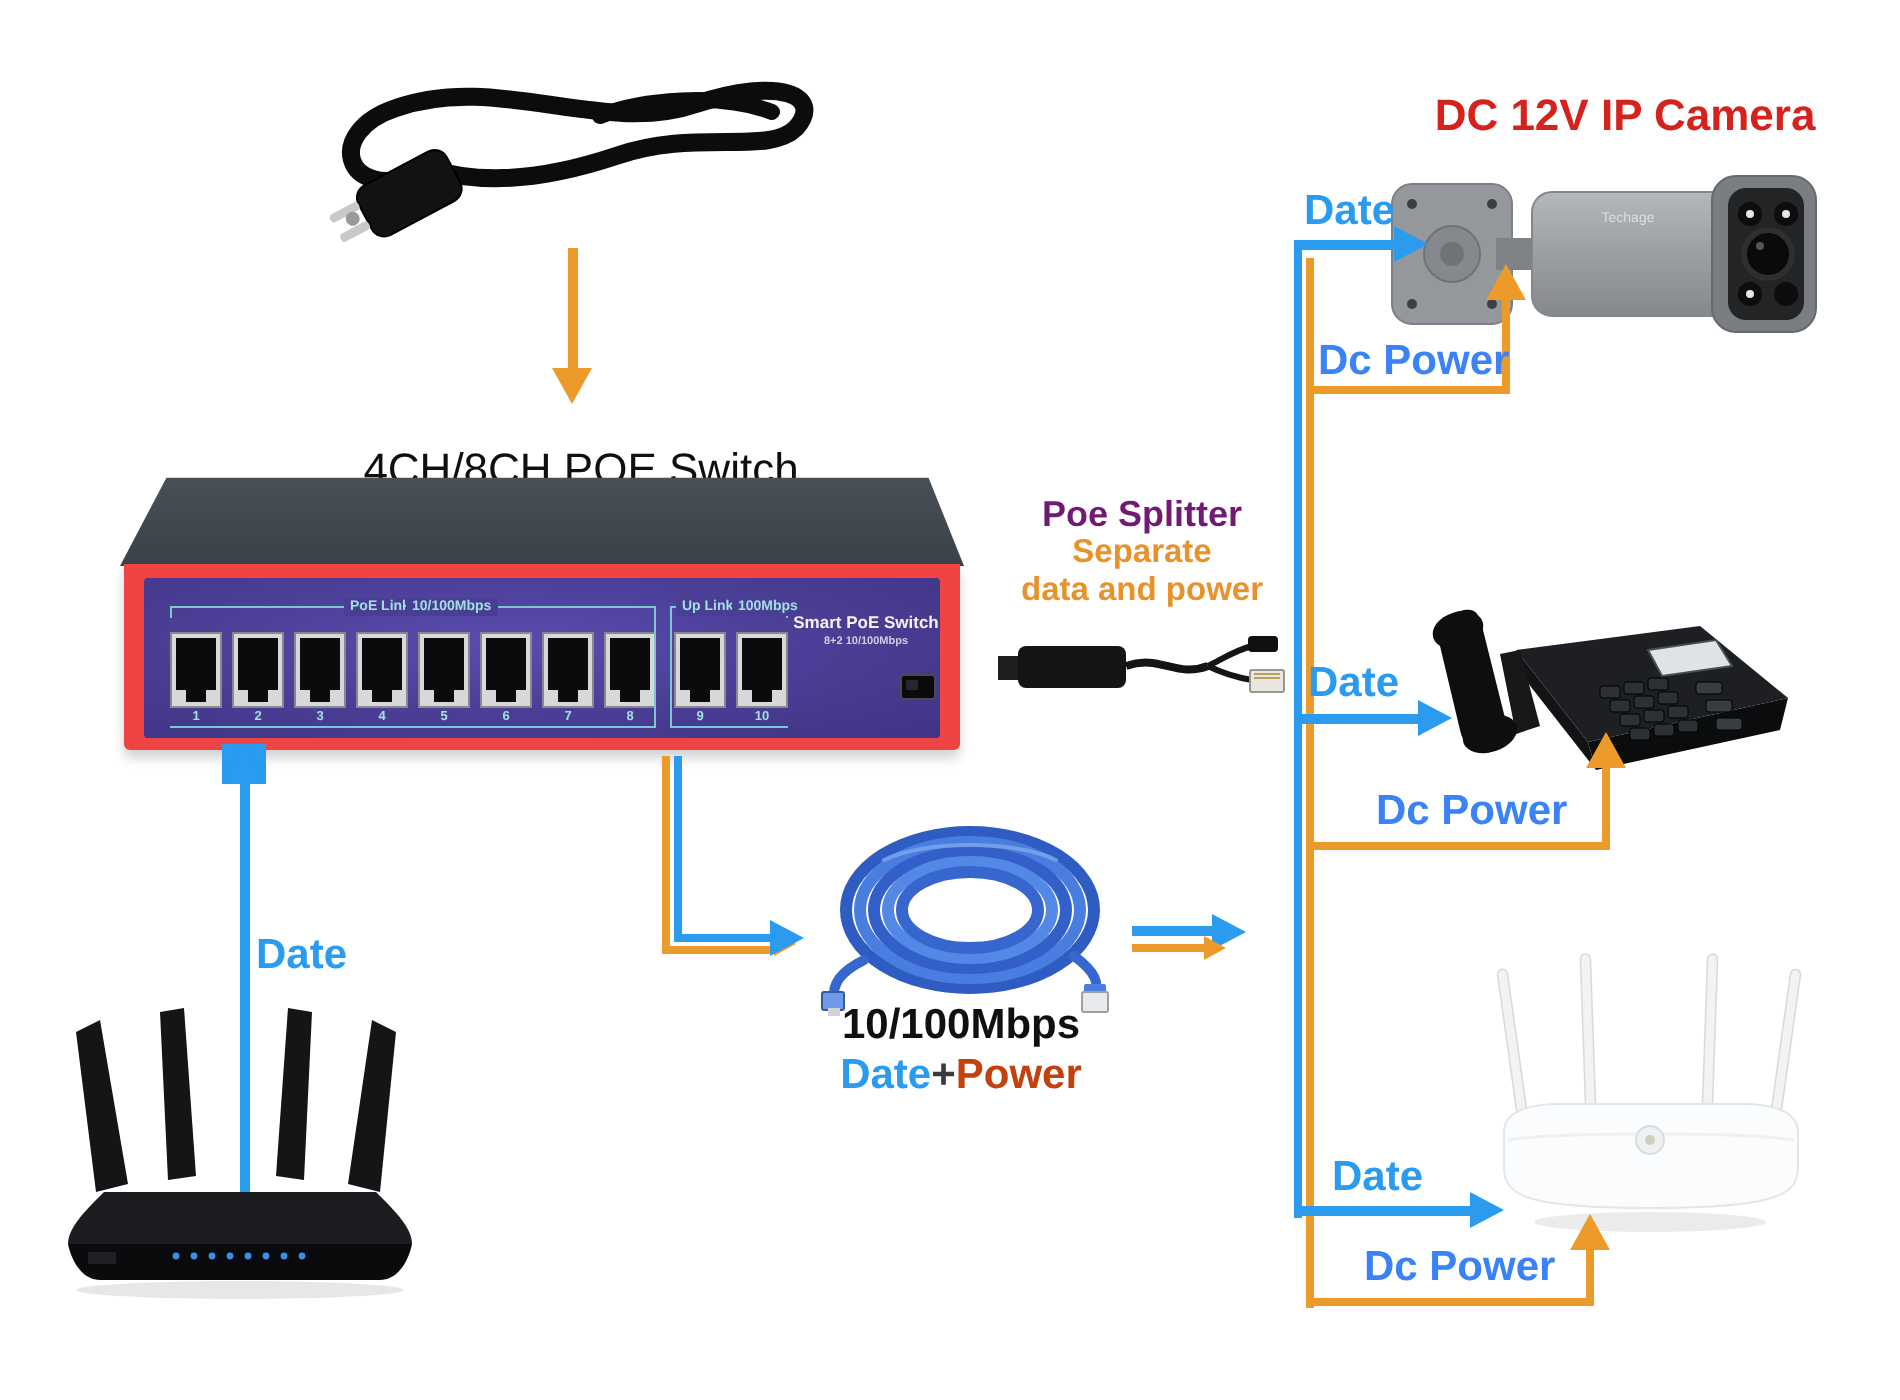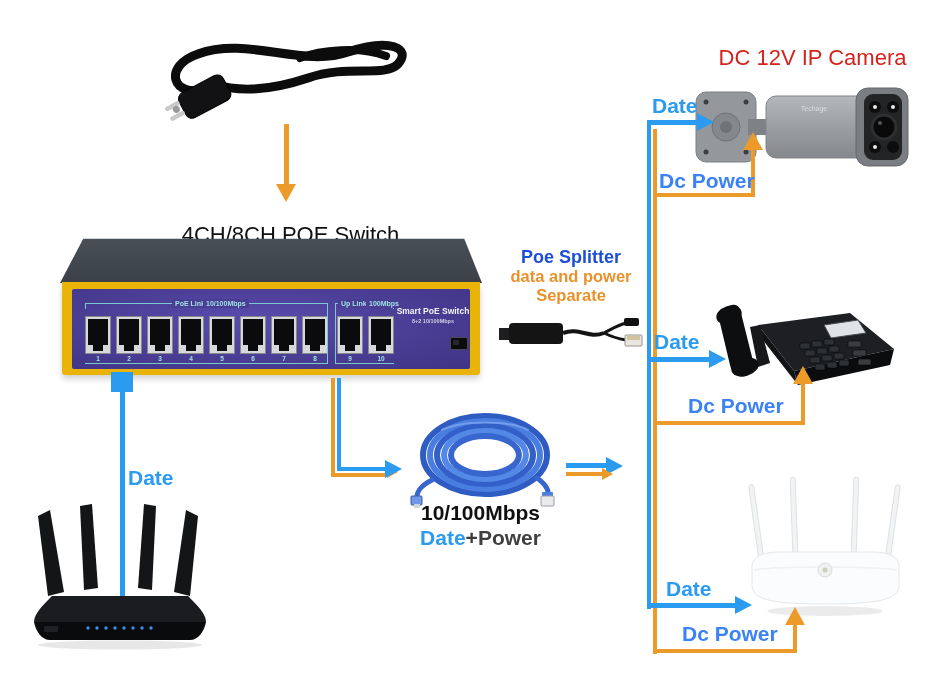--- a/index.html
+++ b/index.html
@@ -19,37 +19,37 @@
   .lbl{position:absolute;font-weight:bold;font-size:21px;white-space:nowrap;}
   .lbl-blue{color:#2b9bf0;}
   .lbl-orange{color:#3b82f6;}
   .blue{background:#2b9bf0;}
   .orange{background:#ec9b2b;}
 
   
   .switch-title{position:absolute;left:158px;top:203px;width:265px;text-align:center;
     font-size:22px;color:#0f0f0f;margin-top:19px;}
   .camera-title{position:absolute;left:695px;top:45px;width:235px;text-align:center;
-    font-size:22px;font-weight:normal;color:#d6221c;}
+    font-size:22px;font-weight:bold;color:#d6221c;}
   .splitter-box{position:absolute;left:487px;top:247px;width:168px;text-align:center;line-height:1.12;}
-  .splitter-title{font-size:18px;font-weight:bold;color:#1d4ed8;}
+  .splitter-title{font-size:18px;font-weight:bold;color:#701a75;}
   .splitter-sub{font-size:16.5px;font-weight:bold;color:#e8922c;}
   .cable-caption{position:absolute;left:398px;top:501px;width:165px;text-align:center;line-height:1.18;}
   .cable-speed{font-size:21px;font-weight:bold;color:#101010;}
   .cable-mix{font-size:21px;font-weight:bold;}
   .router-label{position:absolute;left:70px;top:637px;width:115px;text-align:center;
     font-size:22px;color:#2b9bf0;}
 
   
   .switch{position:absolute;left:60px;top:236px;width:422px;height:140px;}
   .sw-top{position:absolute;left:0;top:0;width:422px;height:47px;
     background:linear-gradient(180deg,#4a5057 0%,#3b4148 100%);
     clip-path:polygon(5.5% 6%,95.8% 6%,100% 100%,0% 100%);}
   .sw-front{position:absolute;left:2px;top:46px;width:418px;height:93px;
-    background:#eab308;border-radius:0 0 3px 3px;box-shadow:0 4px 6px rgba(0,0,0,0.18);}
+    background:#ef4444;border-radius:0 0 3px 3px;box-shadow:0 4px 6px rgba(0,0,0,0.18);}
   .sw-panel{position:absolute;left:10px;top:7px;width:398px;height:80px;
     background:radial-gradient(ellipse at 45% 40%, #5a4cae 0%, #4a3d94 55%, #3f3486 100%);
     border-radius:2px;}
   .sw-lbl{position:absolute;top:10px;font-size:7px;font-weight:bold;color:#9fe0e2;
     background:#4a3d94;padding:0 3px;line-height:9px;z-index:2;}
   .tealline{position:absolute;background:#79c9cf;z-index:1;}
   .ports-row{position:absolute;left:13px;top:27px;display:flex;gap:5px;}
   .ports-row.uplink{left:265px;}
   .port{width:26px;height:38px;background:#d7d8da;border:1px solid #87898c;box-sizing:border-box;position:relative;}
   .port::before{content:"";position:absolute;left:2px;right:2px;top:2px;bottom:8px;background:#0b0b0d;}
@@ -146,22 +146,22 @@
 
   <div class="vl orange" style="left:331px;top:378px;width:4px;height:99px;"></div>
   <div class="hl orange" style="left:331px;top:473px;width:58px;height:4px;"></div>
   <div class="vl blue" style="left:337px;top:378px;width:4px;height:93px;"></div>
   <div class="hl blue" style="left:337px;top:467px;width:52px;height:4px;"></div>
   <div class="ah ah-r small" style="left:387px;top:466px;"></div>
   <div class="ah ah-r" style="left:385px;top:460px;"></div>
 
   <div class="splitter-box">
     <div class="splitter-title">Poe Splitter</div>
+    <div class="splitter-sub">Separate</div>
     <div class="splitter-sub">data and power</div>
-    <div class="splitter-sub">Separate</div>
   </div>
   <svg class="abs" style="left:496px;top:314px;" width="152" height="40" viewBox="0 0 152 40">
     <rect x="3" y="14" width="12" height="12" fill="#1e1e20"></rect>
     <rect x="13" y="9" width="54" height="21" rx="4" fill="#141415"></rect>
     <path d="M67,19 C84,13 92,25 108,19" fill="none" stroke="#141415" stroke-width="4"></path>
     <path d="M108,19 C116,15 122,11 130,9" fill="none" stroke="#141415" stroke-width="3"></path>
     <path d="M108,19 C116,23 124,25 130,26" fill="none" stroke="#141415" stroke-width="3"></path>
     <rect x="128" y="4" width="15" height="8" rx="2" fill="#101011"></rect>
     <rect x="129" y="21" width="17" height="11" rx="1" fill="#e9e6e0" stroke="#9a968e"></rect>
     <path d="M131,23 h13 M131,25 h13" stroke="#b9a15c" stroke-width="1"></path>
@@ -178,21 +178,21 @@
       <path d="M135,70 C146,78 148,84 145,90" stroke="#3866cf" stroke-width="5"></path>
       <path d="M40,22 C60,12 106,12 126,22" stroke="#7ea6ef" stroke-width="2" opacity="0.8"></path>
     </g>
     <rect x="9" y="88" width="11" height="9" rx="1" fill="#6f99e8" stroke="#3a5aa0"></rect>
     <rect x="12" y="96" width="6" height="4" fill="#cfd2d6"></rect>
     <rect x="140" y="84" width="11" height="6" rx="1" fill="#4a7de0"></rect>
     <rect x="139" y="88" width="13" height="10" rx="1" fill="#e8eaec" stroke="#9aa0a6"></rect>
   </svg>
   <div class="cable-caption">
     <div class="cable-speed">10/100Mbps</div>
-    <div class="cable-mix"><span style="color:#2b9bf0;">Date</span><span style="color:#3a3a3a;">+</span><span style="color:#404040;">Power</span></div>
+    <div class="cable-mix"><span style="color:#2b9bf0;">Date</span><span style="color:#3a3a3a;">+</span><span style="color:#c2410c;">Power</span></div>
   </div>
 
   <div class="hl blue" style="left:566px;top:463px;width:42px;height:5px;"></div>
   <div class="ah ah-r" style="left:606px;top:457px;"></div>
   <div class="hl orange" style="left:566px;top:472px;width:38px;height:4px;"></div>
   <div class="ah ah-r small" style="left:602px;top:468px;"></div>
 
   <div class="vl blue" style="left:647px;top:122px;width:4px;height:487px;"></div>
   <div class="vl orange" style="left:653px;top:129px;width:4px;height:525px;"></div>
 

